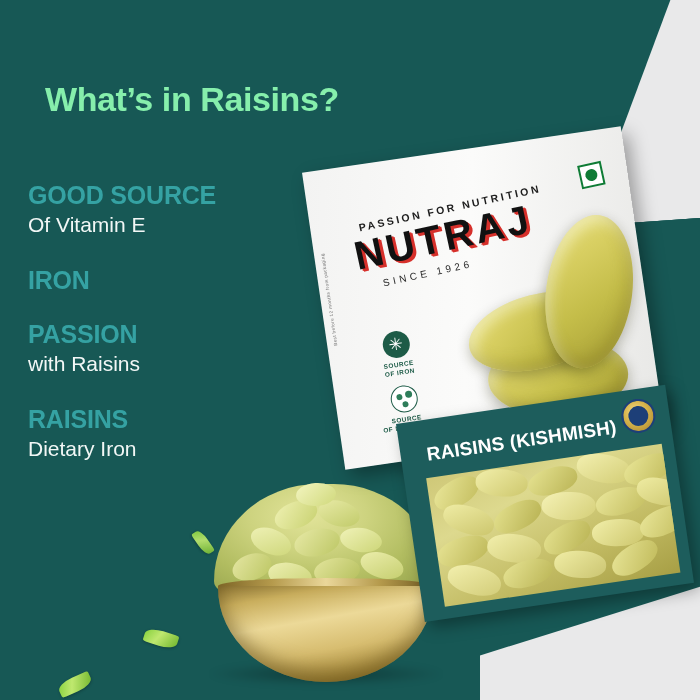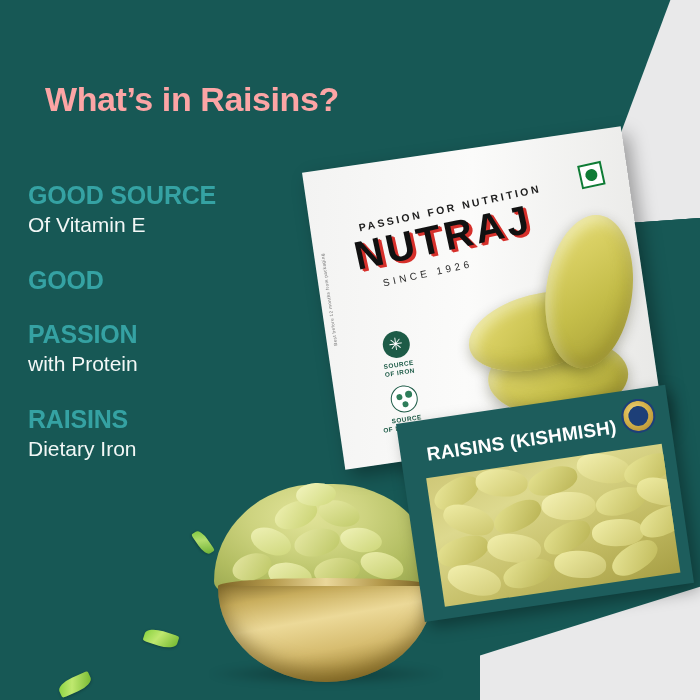--- a/index.html
+++ b/index.html
@@ -27,21 +27,21 @@
   }
   .wedge-bottom-strip {
     width:240px; height:170px;
     right:-20px; bottom:-20px;
     clip-path: polygon(0% 62%, 100% 18%, 100% 100%, 0% 100%);
   }
 
   
   .headline {
     position:absolute; left:45px; top:80px;
-    color:#fca5a5;
+    color:#86efac;
     font-size:34px; font-weight:bold;
     letter-spacing:-0.4px;
   }
 
   
   .benefits { position:absolute; left:28px; top:182px; width:300px; }
   .benefit { margin-bottom:28px; }
   .benefit-title {
     color:#35a2a3;
     font-size:25px; font-weight:bold;
@@ -199,25 +199,25 @@
   <div class="wedge wedge-bottom-strip"></div>
 
   <div class="headline">What’s in Raisins?</div>
 
   <div class="benefits">
     <div class="benefit">
       <div class="benefit-title">GOOD SOURCE</div>
       <div class="benefit-sub">Of Vitamin E</div>
     </div>
     <div class="benefit">
-      <div class="benefit-title">GOOD</div>
+      <div class="benefit-title">IRON</div>
     </div>
     <div class="benefit">
       <div class="benefit-title">PASSION</div>
-      <div class="benefit-sub">with Protein</div>
+      <div class="benefit-sub">with Raisins</div>
     </div>
     <div class="benefit">
       <div class="benefit-title">RAISINS</div>
       <div class="benefit-sub">Dietary Iron</div>
     </div>
   </div>
 
   <div class="bowl-group">
     <div class="bowl-shadow"></div>
     <div class="heap">

